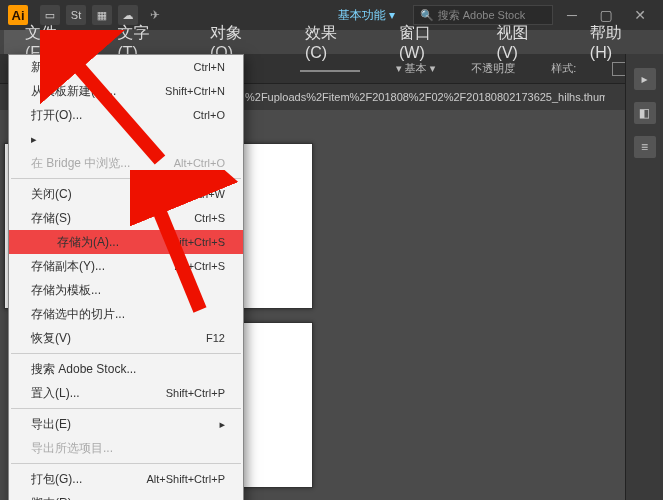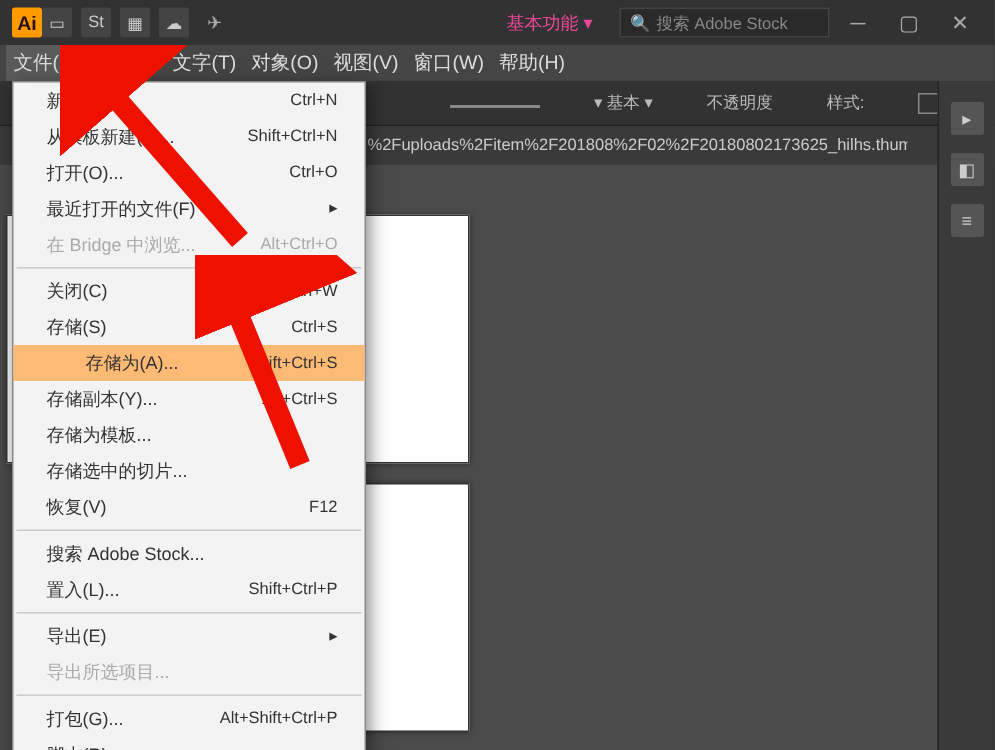--- a/index.html
+++ b/index.html
@@ -1,37 +1,37 @@
 <!DOCTYPE html>
 <html><head>
 <meta charset="utf-8">
 <style>
   * { margin: 0; padding: 0; box-sizing: border-box; font-family: "Microsoft YaHei", sans-serif; }
   body { width: 663px; height: 500px; background: #323232; color: #ccc; font-size: 12px; overflow: hidden; position: relative; }
   .titlebar { height: 30px; background: #323232; display: flex; align-items: center; padding: 0 8px; }
-  .ai-logo { width: 20px; height: 20px; background: #ff9a00; color: #2a1200; font-weight: bold; font-size: 13px; display: flex; align-items: center; justify-content: center; border-radius: 2px; margin-right: 0; }
+  .ai-logo { width: 20px; height: 20px; background: #ff9a00; color: #2a1200; font-weight: bold; font-size: 13px; display: flex; align-items: center; justify-content: center; border-radius: 2px; margin-right: 12px; }
   .title-icon { width: 20px; height: 20px; background: #444; margin-right: 6px; display: flex; align-items: center; justify-content: center; border-radius: 2px; font-size: 11px;}
   .title-spacer { flex: 1; }
-  .workspace-label { font-size: 12px; color: #ec4899; margin-right: 10px; padding: 3px 8px; }
+  .workspace-label { font-size: 12px; color: #7dd3fc; margin-right: 10px; padding: 3px 8px; }
   .search-box { width: 140px; height: 20px; background: #2a2a2a; border: 1px solid #444; color: #888; font-size: 11px; padding: 0 6px; display: flex; align-items: center; }
   .win-ctrl { width: 30px; height: 20px; display: flex; align-items: center; justify-content: center; color: #aaa; margin-left: 4px; font-size: 14px;}
   .menubar { height: 24px; background: #454545; display: flex; align-items: stretch; padding-left: 4px; }
-  .menu-item { padding: 0 5px; display: flex; align-items: center; font-size: 13px; color: #ddd; cursor: default; }
+  .menu-item { padding: 0 21px; display: flex; align-items: center; font-size: 16px; color: #ddd; cursor: default; }
   .menu-item.active { background: #5a5a5a; }
   .optionbar { height: 30px; background: #323232; border-bottom: 1px solid #222; display: flex; align-items: center; padding-left: 300px; gap: 36px; font-size: 11px; color: #bbb;}
   .tabbar { height: 26px; background: #3a3a3a; padding-left: 245px; display: flex; align-items: center; font-size: 11px; color: #ccc; }
   .canvas-area { position: absolute; top: 110px; left: 0; right: 38px; bottom: 0; background: #4b4b4b; }
   .artboard { position: absolute; background: #fff; border: 1px solid #333; box-shadow: 0 0 4px rgba(0,0,0,.4);}
   .artboard.scribble { background:#fff; }
   .right-panel { position: absolute; right: 0; top: 54px; width: 38px; bottom: 0; background: #3a3a3a; border-left: 1px solid #222; display:flex; flex-direction:column; align-items:center; gap:12px; padding-top:14px;}
   .right-panel .picon { width:22px;height:22px;background:#555;border-radius:2px;display:flex;align-items:center;justify-content:center;color:#ccc;font-size:12px;}
   .dropdown { position: absolute; left: 8px; top: 54px; width: 236px; background: #f3f3f3; border: 1px solid #888; box-shadow: 2px 4px 12px rgba(0,0,0,0.5); z-index: 100; }
   .dd-item { display: flex; justify-content: space-between; align-items: center; padding: 3px 18px 3px 22px; font-size: 12px; color: #333; line-height: 18px; }
   .dd-item.disabled { color: #aaa; align-items: center; }
-  .dd-item.highlight { background: #fdba74; padding-left: 48px; }
+  .dd-item.highlight { background: #ef4444; padding-left: 48px; }
   .dd-sep { height: 1px; background: #ccc; margin: 3px 2px; }
   .dd-item .short { font-size: 11px; }
   .arrow { position: absolute; z-index: 200; pointer-events: none; }
 </style>
 </head>
 <body>
 
 <div class="titlebar">
   <div class="ai-logo">Ai</div>
   <div class="title-icon">▭</div>
@@ -45,25 +45,25 @@
       <span style="margin-right:4px">🔍</span>
       <span textcontent="搜索 Adobe Stock">搜索 Adobe Stock</span>
     </div>
   <div class="win-ctrl">─</div>
   <div class="win-ctrl">▢</div>
   <div class="win-ctrl">✕</div>
 </div>
 
 <div class="menubar">
   <div class="menu-item active">文件(F)</div>
-  <div class="menu-item">编辑(E)</div>
   <div class="menu-item">文字(T)</div>
   <div class="menu-item">对象(O)</div>
+  <div class="menu-item">效果(C)</div>
+  <div class="menu-item">窗口(W)</div>
   <div class="menu-item">视图(V)</div>
-  <div class="menu-item">窗口(W)</div>
   <div class="menu-item">帮助(H)</div>
 </div>
 
 <div class="optionbar">
   <span style="border-bottom:2px solid #888;width:60px;height:1px;margin-top:4px"></span>
   <span>▾ <span>基本</span> ▾</span>
   <span><span>不透明度</span></span>
   <span>样式:</span>
   <span style="width:14px;height:14px;border:1px solid #888"></span>
 </div>
@@ -91,21 +91,20 @@
     </div>
     <div class="dd-item">
       <span>从模板新建(T)...</span>
       <span class="short">Shift+Ctrl+N</span>
     </div>
     <div class="dd-item">
       <span>打开(O)...</span>
       <span class="short">Ctrl+O</span>
     </div>
     <div class="dd-item">
-      <span>最近打开的文件(F)</span>
       <span class="short">▸</span>
     </div>
     <div class="dd-item disabled">
       <span>在 Bridge 中浏览...</span>
       <span class="short">Alt+Ctrl+O</span>
     </div>
     <div class="dd-sep"></div>
     <div class="dd-item">
       <span>关闭(C)</span>
       <span class="short">Ctrl+W</span>

